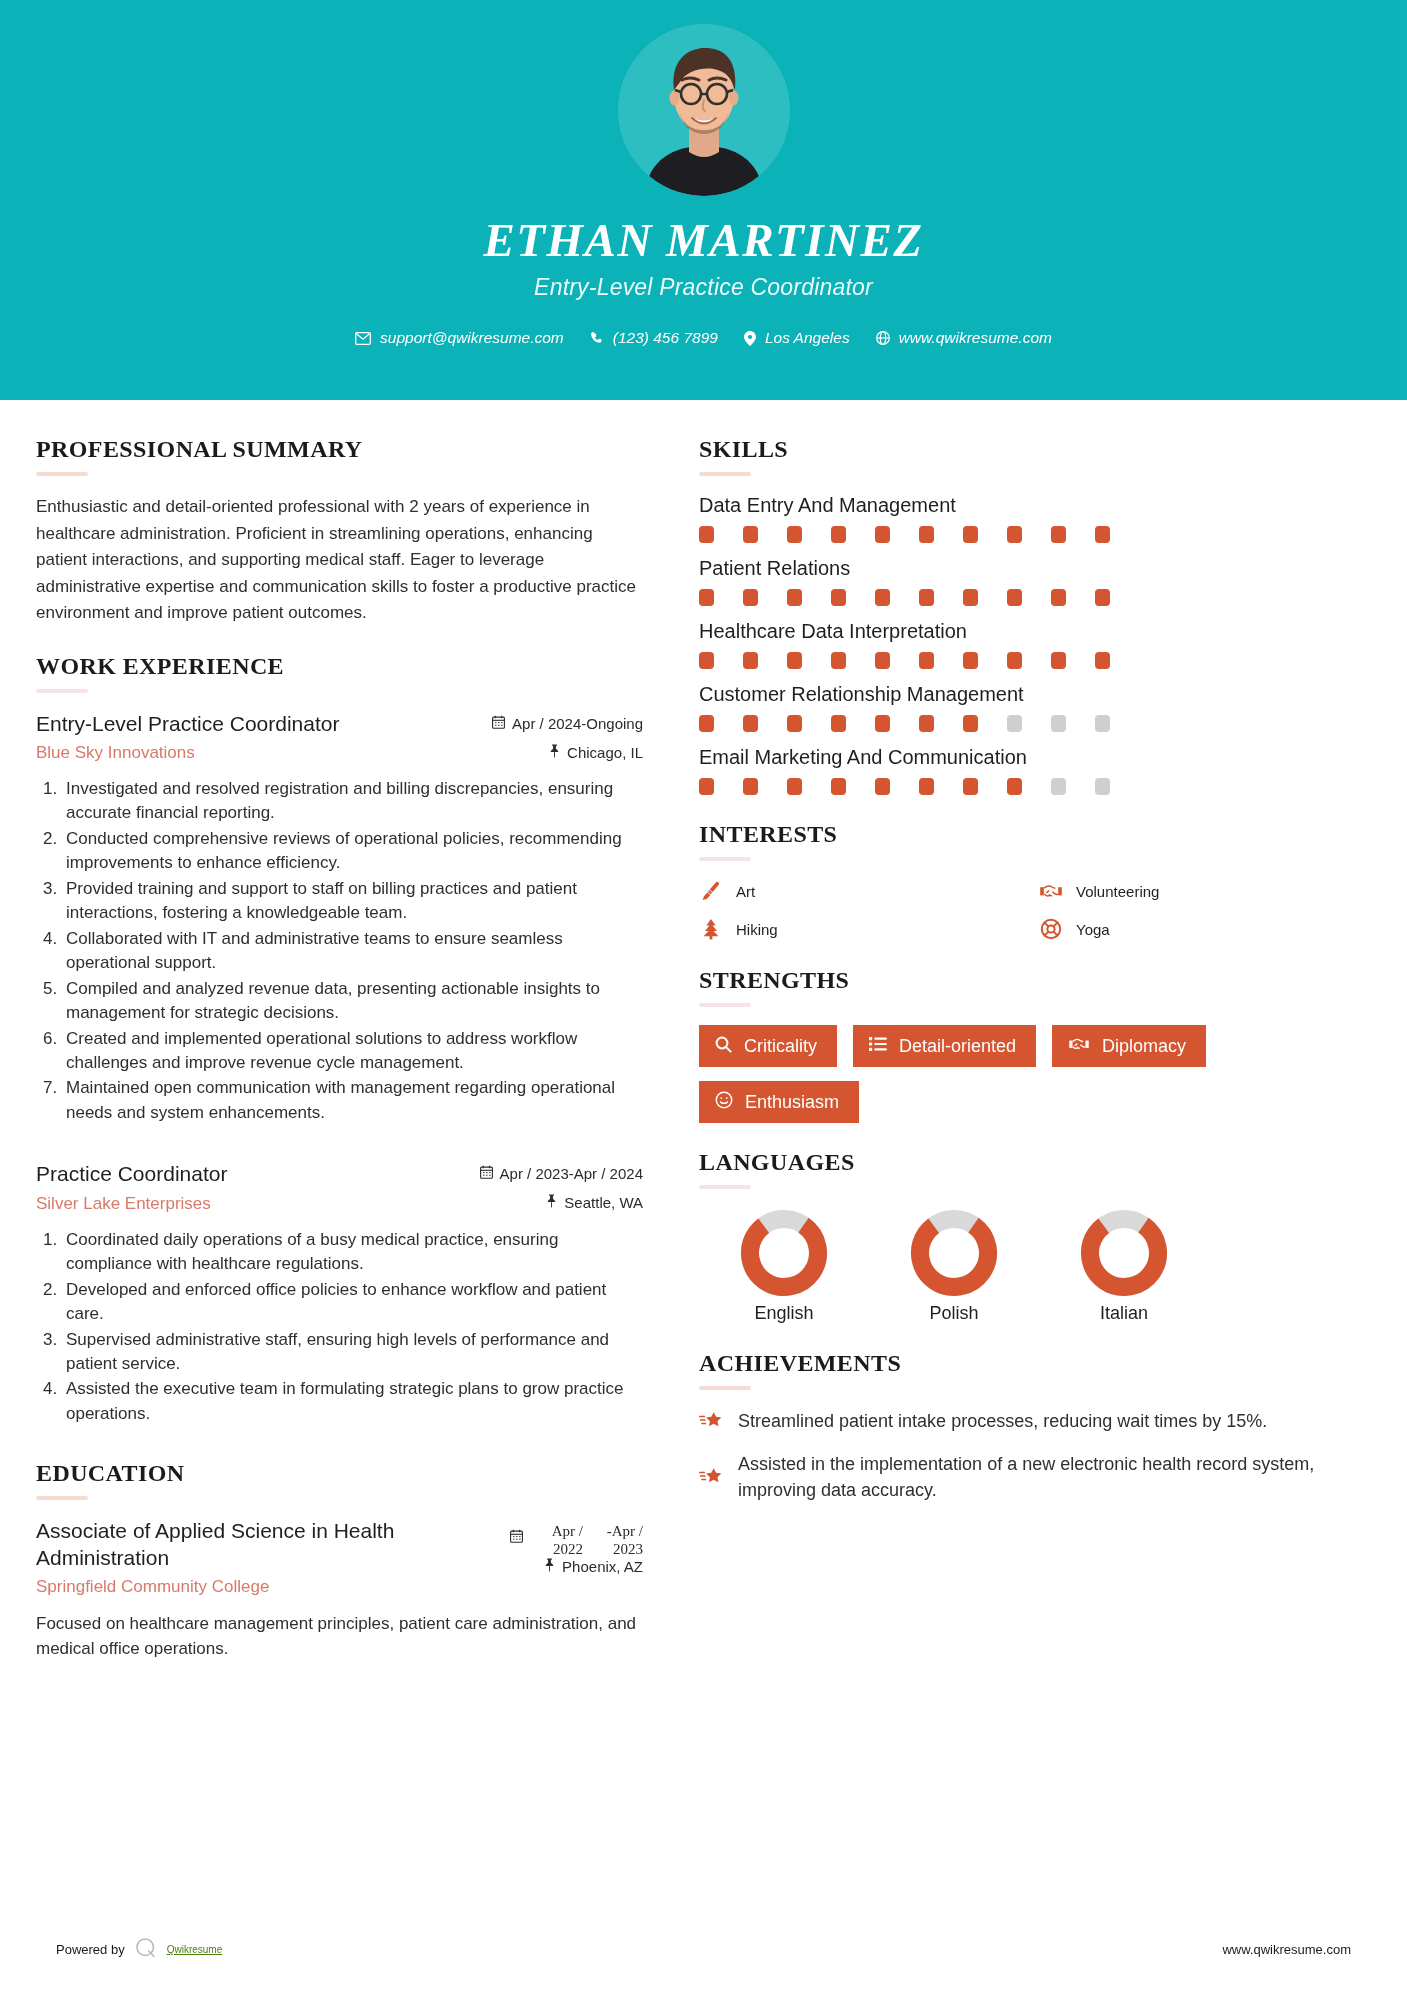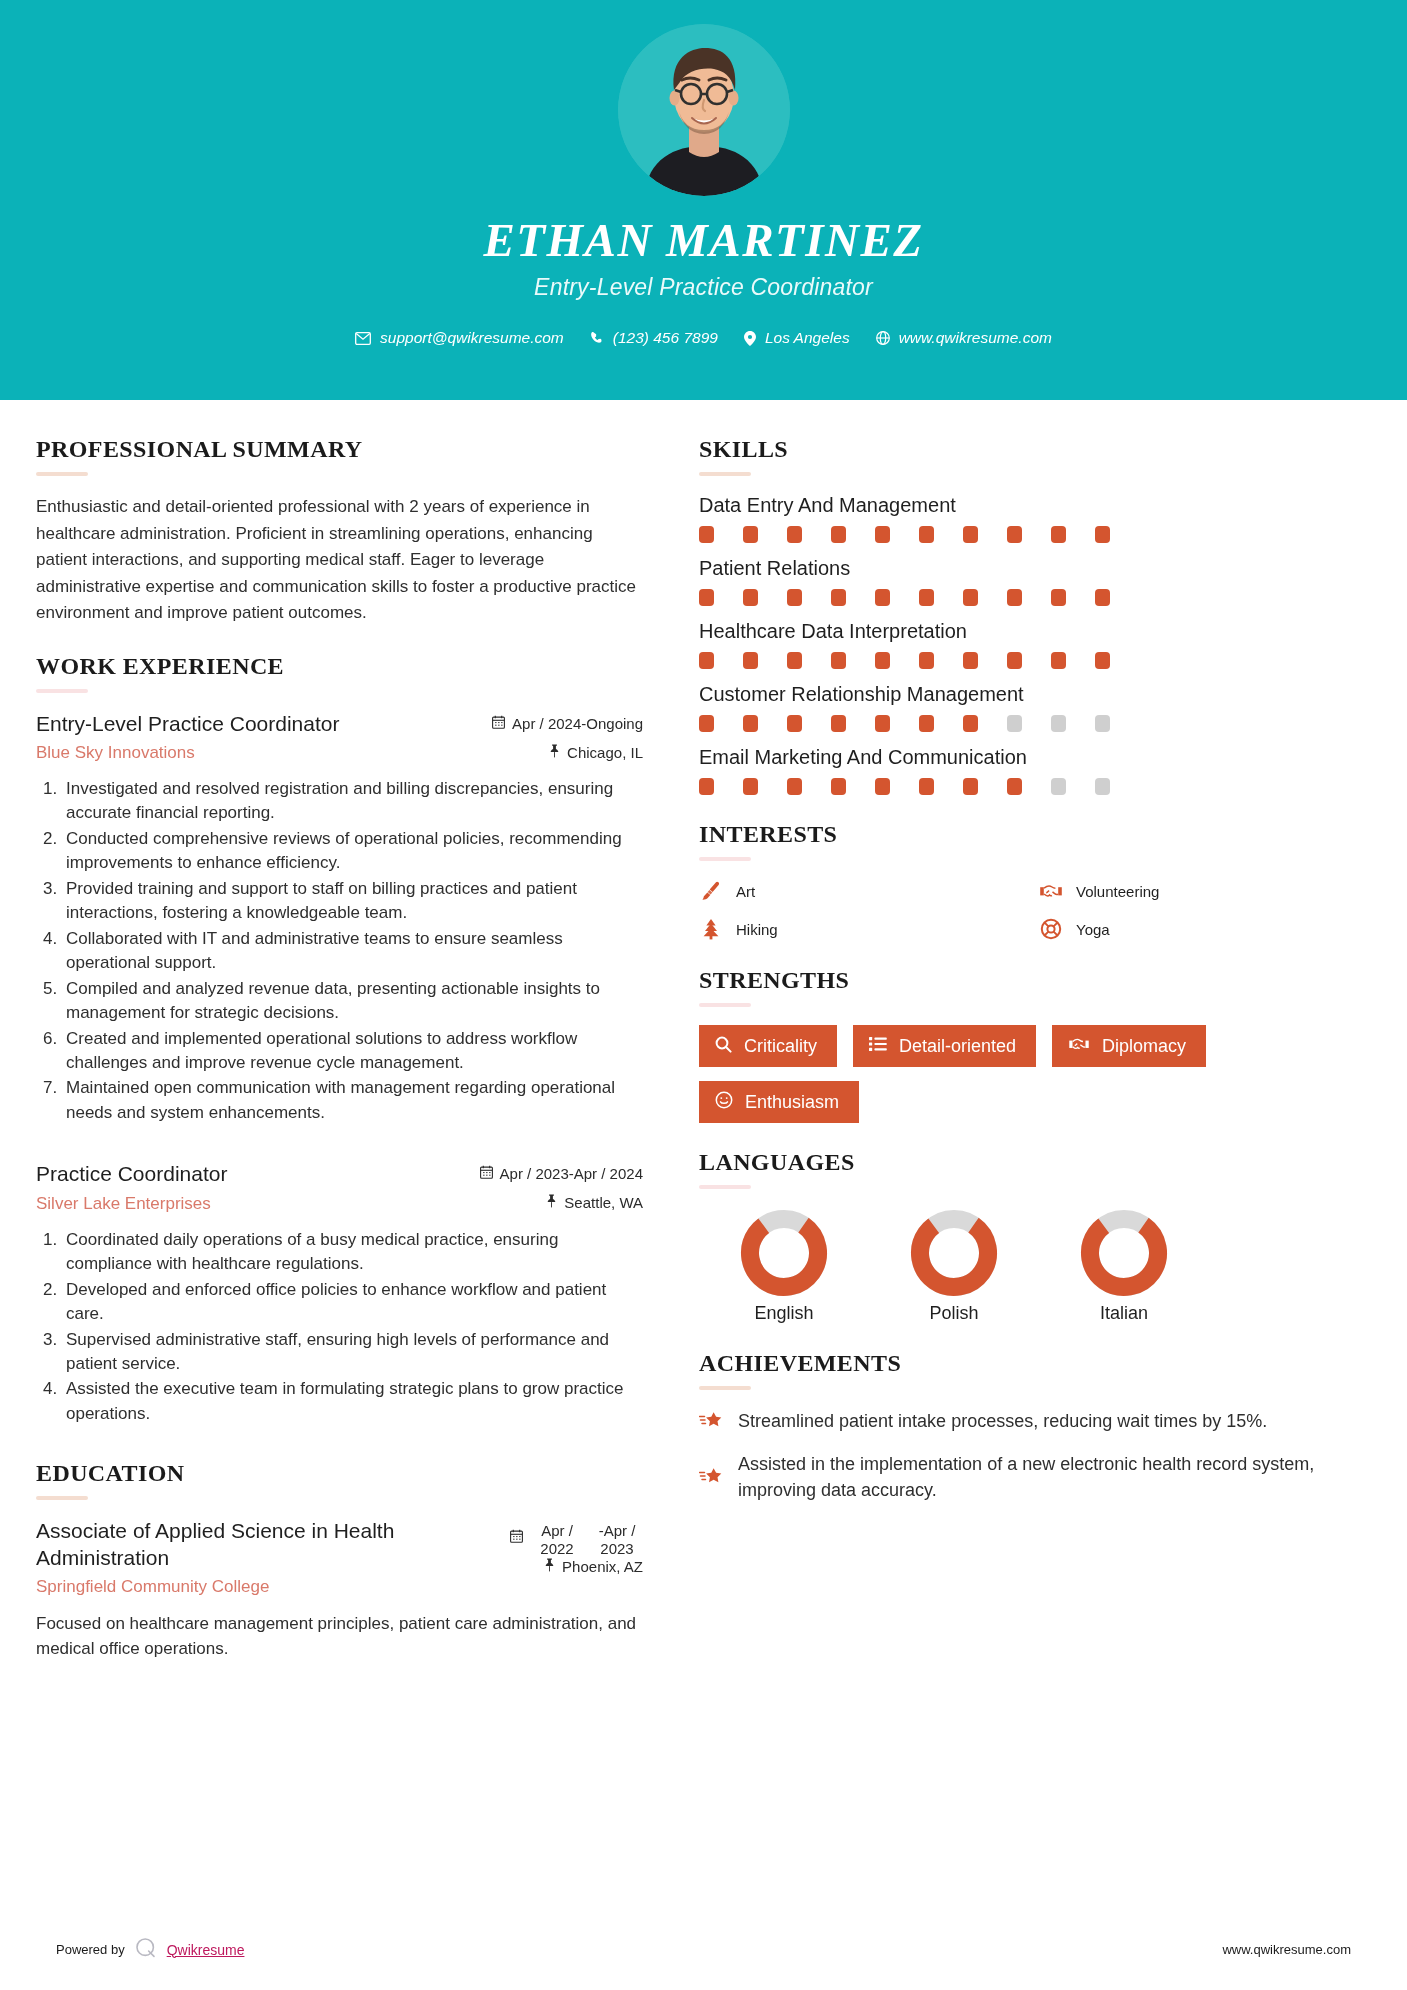--- a/index.html
+++ b/index.html
@@ -133,21 +133,21 @@
   }
   .meta-line + .meta-line { margin-top: 12px; }
   .meta-dates-stacked {
     display: flex;
     align-items: flex-start;
     justify-content: flex-end;
     gap: 8px;
     font-size: 15px;
     color: #2b2b2b;
   }
-  .meta-dates-stacked .dcol { width: 52px; text-align: center; line-height: 1.2; }
+  .meta-dates-stacked .dcol { width: 52px; line-height: 1.2; font-family: Liberation Serif, serif; }
 
   ol.bullets {
     margin-top: 14px;
     padding-left: 26px;
     font-size: 17px;
     line-height: 1.44;
     color: #2f2f2f;
   }
   ol.bullets li { margin-bottom: 1px; padding-left: 4px; }
 
@@ -246,21 +246,21 @@
     left: 0; right: 0;
     bottom: 28px;
     padding: 0 56px;
     display: flex;
     align-items: center;
     justify-content: space-between;
     font-size: 13px;
     color: #1b1b1b;
   }
   .footer-left { display: flex; align-items: center; gap: 10px; }
-  .footer-brand { text-decoration: underline; font-size: 14px; color: #be185d; }
+  .footer-brand { text-decoration: underline; font-size: 10px; color: #4d7c0f; }
   .footer-right { font-size: 13px; color: #1b1b1b; }
 </style>
 </head>
 <body>
 
 <div class="page">
 
   <div class="header">
     <div class="avatar-wrap">
       <svg class="avatar-svg" viewBox="0 0 172 172">

